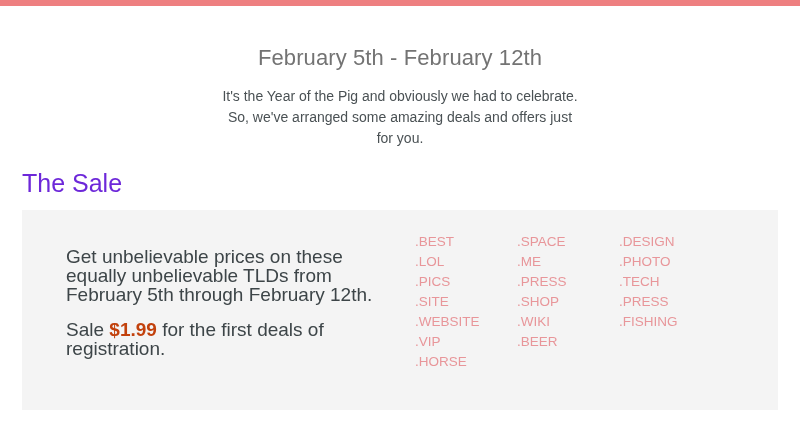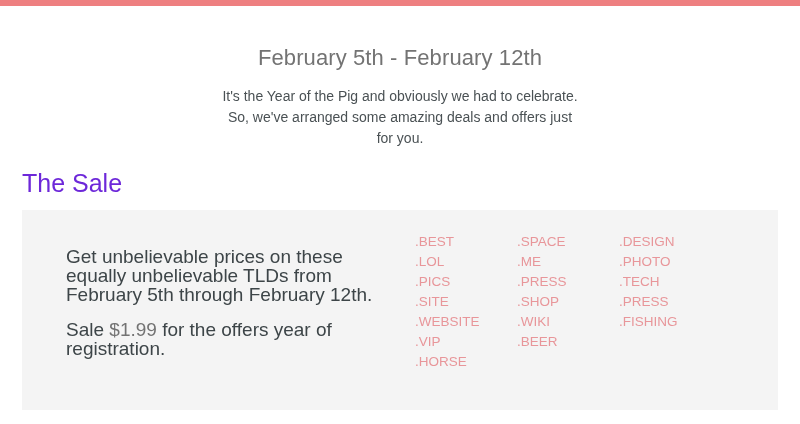--- a/index.html
+++ b/index.html
@@ -84,22 +84,22 @@
   .panel-copy p {
     margin: 16px;
     font-size: 19px;
     color: #3d4548;
     line-height: 19px;
   }
   .panel-copy p.second {
     margin-top: 16px;
   }
   .price {
-    color: #737373;
-    font-weight: normal;
+    color: #c2410c;
+    font-weight: bold;
   }
 
   
   .tld-columns {
     position: absolute;
     top: 22px;
     left: 393px;
     display: flex;
     gap: 8px;
   }
@@ -122,21 +122,21 @@
   <h1 class="hero-title">February 5th - February 12th</h1>
   <p class="hero-subtitle">It's the Year of the Pig and obviously we had to celebrate. So, we've arranged some amazing deals and offers just for you.</p>
 </div>
 
 <h2 class="section-heading">The Sale</h2>
 
 <div class="sale-panel">
 
   <div class="panel-copy">
     <p class="first">Get unbelievable prices on these equally unbelievable TLDs from February 5th through February 12th.</p>
-    <p class="second"><span>Sale </span><span class="price">$1.99</span><span> for the offers year of registration.</span></p>
+    <p class="second"><span>Sale </span><span class="price">$1.99</span><span> for the first deals of registration.</span></p>
   </div>
 
   <div class="tld-columns">
     <div class="tld-column">
       <div class="tld-item">.BEST</div>
       <div class="tld-item">.LOL</div>
       <div class="tld-item">.PICS</div>
       <div class="tld-item">.SITE</div>
       <div class="tld-item">.WEBSITE</div>
       <div class="tld-item">.VIP</div>

